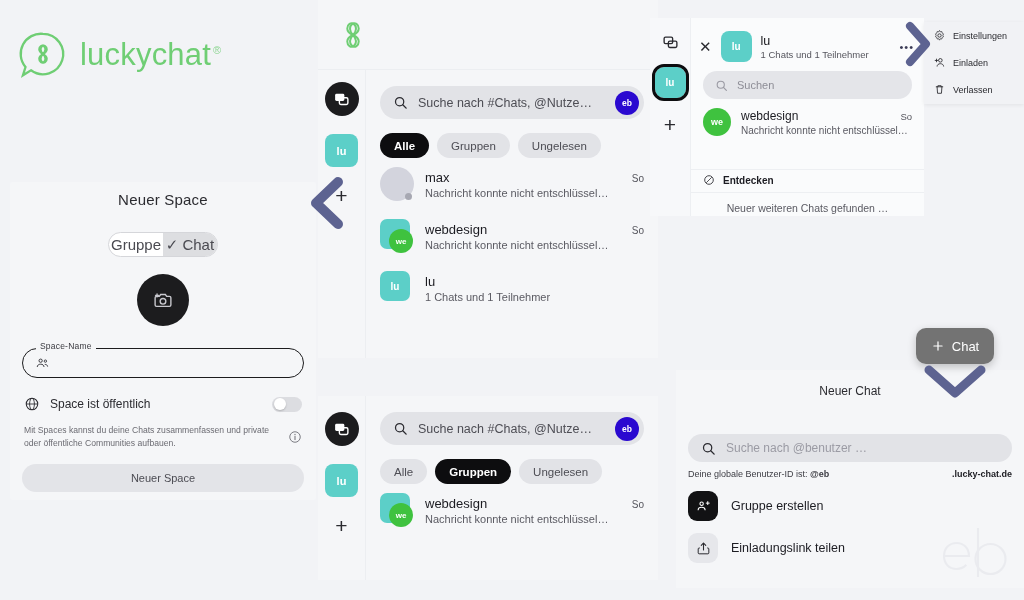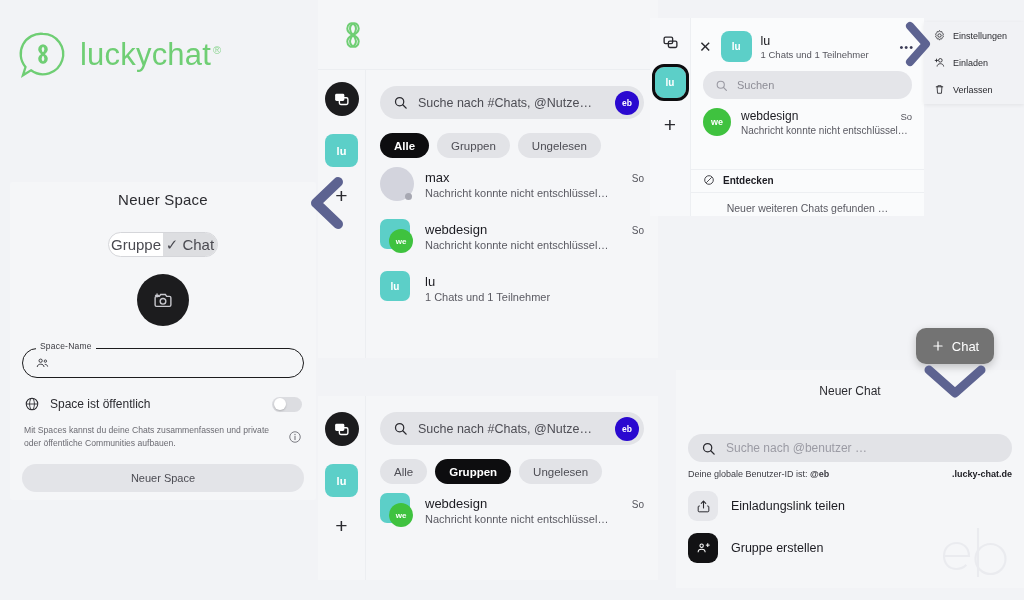--- a/index.html
+++ b/index.html
@@ -397,41 +397,41 @@
       </svg>
       <span class="ph">Suche nach @benutzer …</span>
     </div>
 
     <div class="nc-idrow">
       <div class="nc-id"><span>Deine globale Benutzer-ID ist: </span><b>@eb</b></div>
       <div class="nc-dom">.lucky-chat.de</div>
     </div>
 
     <div class="nc-act">
+      <span class="nc-ic dark">
+        <svg width="15" height="15" viewBox="0 0 24 24">
+          <circle cx="9" cy="7.6" r="2.7" fill="none" stroke="#fff" stroke-width="1.7"></circle>
+          <path d="M3.4 18c0-3 2.5-4.7 5.6-4.7s5.6 1.7 5.6 4.7" fill="none" stroke="#fff" stroke-width="1.7"></path>
+          <path d="M16.4 6.6h4.8M18.8 4.2v4.8" stroke="#fff" stroke-width="1.6" stroke-linecap="round"></path>
+        </svg>
+      </span>
+      <span class="nc-lbl">Gruppe erstellen</span>
+    </div>
+
+    <div class="nc-act">
       <span class="nc-ic">
         <svg width="15" height="15" viewBox="0 0 24 24">
           <path d="M12 3.5v11" stroke="#2b2b30" stroke-width="1.7" stroke-linecap="round"></path>
           <path d="M8.4 7.1L12 3.5l3.6 3.6" fill="none" stroke="#2b2b30" stroke-width="1.7" stroke-linecap="round" stroke-linejoin="round"></path>
           <path d="M6.2 11.2H5a1.5 1.5 0 0 0-1.5 1.5v6.3A1.5 1.5 0 0 0 5 20.5h14a1.5 1.5 0 0 0 1.5-1.5v-6.3a1.5 1.5 0 0 0-1.5-1.5h-1.2" fill="none" stroke="#2b2b30" stroke-width="1.6"></path>
         </svg>
       </span>
       <span class="nc-lbl">Einladungslink teilen</span>
     </div>
 
-    <div class="nc-act">
-      <span class="nc-ic dark">
-        <svg width="15" height="15" viewBox="0 0 24 24">
-          <circle cx="9" cy="7.6" r="2.7" fill="none" stroke="#fff" stroke-width="1.7"></circle>
-          <path d="M3.4 18c0-3 2.5-4.7 5.6-4.7s5.6 1.7 5.6 4.7" fill="none" stroke="#fff" stroke-width="1.7"></path>
-          <path d="M16.4 6.6h4.8M18.8 4.2v4.8" stroke="#fff" stroke-width="1.6" stroke-linecap="round"></path>
-        </svg>
-      </span>
-      <span class="nc-lbl">Gruppe erstellen</span>
-    </div>
-
     <svg class="watermark" width="70" height="56" viewBox="0 0 70 56">
       <path d="M4 32h25c0-8-5.5-13-12.5-13S4 24 4 32s5.5 13 12.5 13c4 0 7.5-1.6 9.8-4.2" fill="none" stroke="#d7d9e0" stroke-width="2.2"></path>
       <path d="M38 4v49" stroke="#d7d9e0" stroke-width="2.2"></path>
       <circle cx="50.5" cy="35" r="15" fill="none" stroke="#d7d9e0" stroke-width="2.2"></circle>
     </svg>
   </div>
 
   <div id="fab-chat">
     <svg width="14" height="14" viewBox="0 0 24 24">
       <path d="M12 5v14M5 12h14" stroke="#fff" stroke-width="2.1" stroke-linecap="round"></path>

